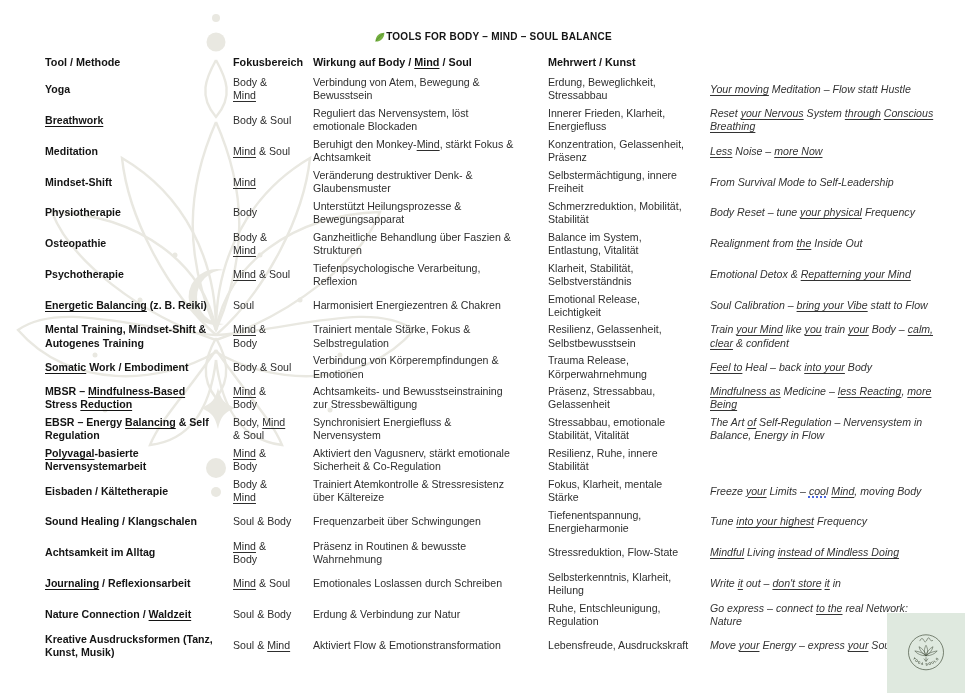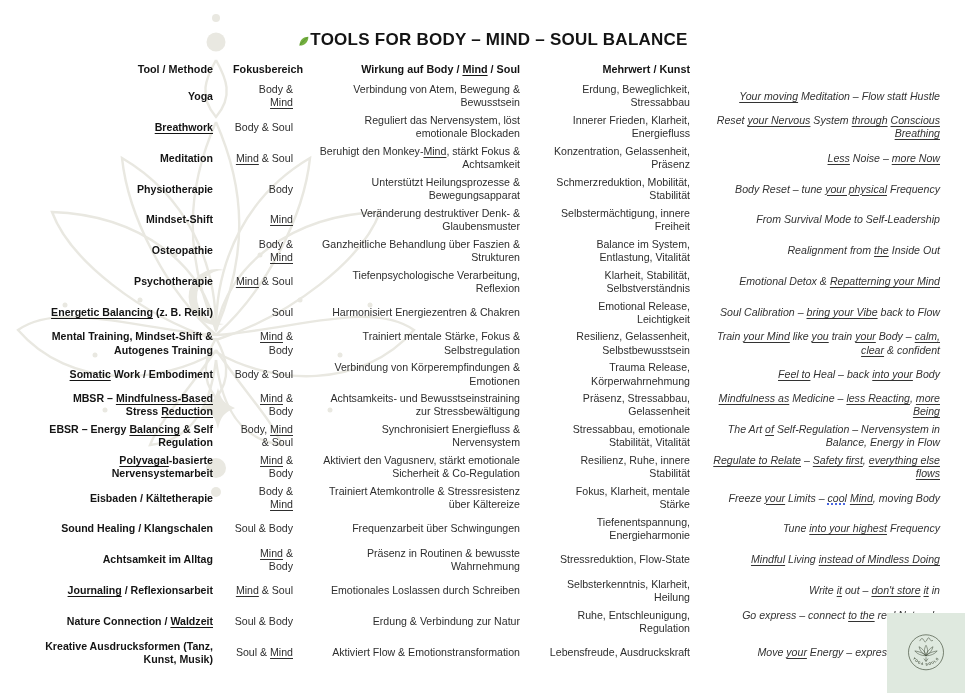--- a/index.html
+++ b/index.html
@@ -4,26 +4,26 @@
 <style>
   html,body{margin:0;padding:0;}
   body{
     width:980px;height:693px;background:#ffffff;position:relative;overflow:hidden;
     font-family:"Liberation Sans",sans-serif;color:#2d2d2d;
   }
   .watermark{position:absolute;top:0;left:0;z-index:0;pointer-events:none;}
   .content{position:relative;z-index:1;padding:30px 40px 0 45px;}
   .titlebar{
     display:flex;justify-content:center;align-items:center;gap:0;
-    font-weight:700;font-size:17px;letter-spacing:.25px;color:#141414;margin-bottom:13px;
+    font-weight:700;font-size:10px;letter-spacing:.25px;color:#141414;margin-bottom:13px;
   }
   .titlebar .leaf{display:inline-flex;transform:translateY(1px);}
   .grid-row{
     display:grid;grid-template-columns:188px 80px 235px 162px 230px;
-    align-items:center;margin-bottom:4.5px;text-align:right;
+    align-items:center;margin-bottom:4.5px;
   }
   .grid-row.hdr{margin-bottom:7px;align-items:start;}
   .c{padding-right:20px;font-size:10.6px;line-height:13.2px;color:#2e2e2e;}
   .c.c2{padding-right:28px;}
   .c.c4{padding-right:0;font-style:italic;color:#333333;}
   .hdr .c{font-weight:700;color:#141414;font-size:10.8px;}
   .c0{font-weight:700;color:#141414;}
   .sq-r{text-decoration-line:underline;text-decoration-style:wavy;text-decoration-color:#dd3226;text-decoration-thickness:1px;text-underline-offset:2px;text-decoration:underline;}
   .sq-b{text-decoration-line:underline;text-decoration-style:dotted;text-decoration-color:#4865e0;text-decoration-thickness:2px;text-underline-offset:2px;}
   .brand-panel{
@@ -112,53 +112,53 @@
         <div class="c c4"><span>Reset </span><span class="sq-r">your Nervous</span><span> System </span><span class="sq-r">through</span><span> </span><span class="sq-r">Conscious Breathing</span></div>
       </div>
       <div class="grid-row">
         <div class="c c0"><span>Meditation</span></div>
         <div class="c c1"><span class="sq-r">Mind</span><span> &amp; Soul</span></div>
         <div class="c c2"><span>Beruhigt den Monkey-</span><span class="sq-r">Mind</span><span>, stärkt Fokus &amp; Achtsamkeit</span></div>
         <div class="c c3"><span>Konzentration, Gelassenheit, Präsenz</span></div>
         <div class="c c4"><span class="sq-r">Less</span><span> Noise – </span><span class="sq-r">more Now</span></div>
       </div>
       <div class="grid-row">
+        <div class="c c0"><span>Mindset-Shift</span></div>
+        <div class="c c1"><span class="sq-r">Mind</span></div>
+        <div class="c c2"><span>Veränderung destruktiver Denk- &amp; Glaubensmuster</span></div>
+        <div class="c c3"><span>Selbstermächtigung, innere Freiheit</span></div>
+        <div class="c c4"><span>From Survival Mode to Self-Leadership</span></div>
+      </div>
+      <div class="grid-row">
         <div class="c c0"><span>Physiotherapie</span></div>
         <div class="c c1"><span>Body</span></div>
         <div class="c c2"><span>Unterstützt Heilungsprozesse &amp; Bewegungsapparat</span></div>
         <div class="c c3"><span>Schmerzreduktion, Mobilität, Stabilität</span></div>
         <div class="c c4"><span>Body Reset – tune </span><span class="sq-r">your physical</span><span> Frequency</span></div>
       </div>
       <div class="grid-row">
-        <div class="c c0"><span>Mindset-Shift</span></div>
-        <div class="c c1"><span class="sq-r">Mind</span></div>
-        <div class="c c2"><span>Veränderung destruktiver Denk- &amp; Glaubensmuster</span></div>
-        <div class="c c3"><span>Selbstermächtigung, innere Freiheit</span></div>
-        <div class="c c4"><span>From Survival Mode to Self-Leadership</span></div>
-      </div>
-      <div class="grid-row">
         <div class="c c0"><span>Osteopathie</span></div>
         <div class="c c1"><span>Body &amp; </span><span class="sq-r">Mind</span></div>
         <div class="c c2"><span>Ganzheitliche Behandlung über Faszien &amp; Strukturen</span></div>
         <div class="c c3"><span>Balance im System, Entlastung, Vitalität</span></div>
         <div class="c c4"><span>Realignment from </span><span class="sq-r">the</span><span> Inside Out</span></div>
       </div>
       <div class="grid-row">
         <div class="c c0"><span>Psychotherapie</span></div>
         <div class="c c1"><span class="sq-r">Mind</span><span> &amp; Soul</span></div>
         <div class="c c2"><span>Tiefenpsychologische Verarbeitung, Reflexion</span></div>
         <div class="c c3"><span>Klarheit, Stabilität, Selbstverständnis</span></div>
         <div class="c c4"><span>Emotional Detox &amp; </span><span class="sq-r">Repatterning your Mind</span></div>
       </div>
       <div class="grid-row">
         <div class="c c0"><span class="sq-r">Energetic Balancing</span><span> (z. B. Reiki)</span></div>
         <div class="c c1"><span>Soul</span></div>
         <div class="c c2"><span>Harmonisiert Energiezentren &amp; Chakren</span></div>
         <div class="c c3"><span>Emotional Release, Leichtigkeit</span></div>
-        <div class="c c4"><span>Soul Calibration – </span><span class="sq-r">bring your Vibe</span><span> back to Flow</span></div>
+        <div class="c c4"><span>Soul Calibration – </span><span class="sq-r">bring your Vibe</span><span> statt to Flow</span></div>
       </div>
       <div class="grid-row">
         <div class="c c0"><span>Mental Training, Mindset-Shift &amp; Autogenes Training</span></div>
         <div class="c c1"><span class="sq-r">Mind</span><span> &amp; Body</span></div>
         <div class="c c2"><span>Trainiert mentale Stärke, Fokus &amp; Selbstregulation</span></div>
         <div class="c c3"><span>Resilienz, Gelassenheit, Selbstbewusstsein</span></div>
         <div class="c c4"><span>Train </span><span class="sq-r">your Mind</span><span> like </span><span class="sq-r">you</span><span> train </span><span class="sq-r">your</span><span> Body – </span><span class="sq-r">calm, clear</span><span> &amp; confident</span></div>
       </div>
       <div class="grid-row">
         <div class="c c0"><span class="sq-r">Somatic</span><span> Work / Embodiment</span></div>
@@ -179,21 +179,20 @@
         <div class="c c1"><span>Body, </span><span class="sq-r">Mind</span><span> &amp; Soul</span></div>
         <div class="c c2"><span>Synchronisiert Energiefluss &amp; Nervensystem</span></div>
         <div class="c c3"><span>Stressabbau, emotionale Stabilität, Vitalität</span></div>
         <div class="c c4"><span>The Art </span><span class="sq-r">of</span><span> Self-Regulation – Nervensystem in Balance, Energy in Flow</span></div>
       </div>
       <div class="grid-row">
         <div class="c c0"><span class="sq-r">Polyvagal</span><span>-basierte Nervensystemarbeit</span></div>
         <div class="c c1"><span class="sq-r">Mind</span><span> &amp; Body</span></div>
         <div class="c c2"><span>Aktiviert den Vagusnerv, stärkt emotionale Sicherheit &amp; Co-Regulation</span></div>
         <div class="c c3"><span>Resilienz, Ruhe, innere Stabilität</span></div>
-        <div class="c c4"><span class="sq-r">Regulate to Relate</span><span> – </span><span class="sq-r">Safety first</span><span>, </span><span class="sq-r">everything else flows</span></div>
       </div>
       <div class="grid-row">
         <div class="c c0"><span>Eisbaden / Kältetherapie</span></div>
         <div class="c c1"><span>Body &amp; </span><span class="sq-r">Mind</span></div>
         <div class="c c2"><span>Trainiert Atemkontrolle &amp; Stressresistenz über Kältereize</span></div>
         <div class="c c3"><span>Fokus, Klarheit, mentale Stärke</span></div>
         <div class="c c4"><span>Freeze </span><span class="sq-r">your</span><span> Limits – </span><span class="sq-b">cool</span><span> </span><span class="sq-r">Mind</span><span>, moving Body</span></div>
       </div>
       <div class="grid-row">
         <div class="c c0"><span>Sound Healing / Klangschalen</span></div>

